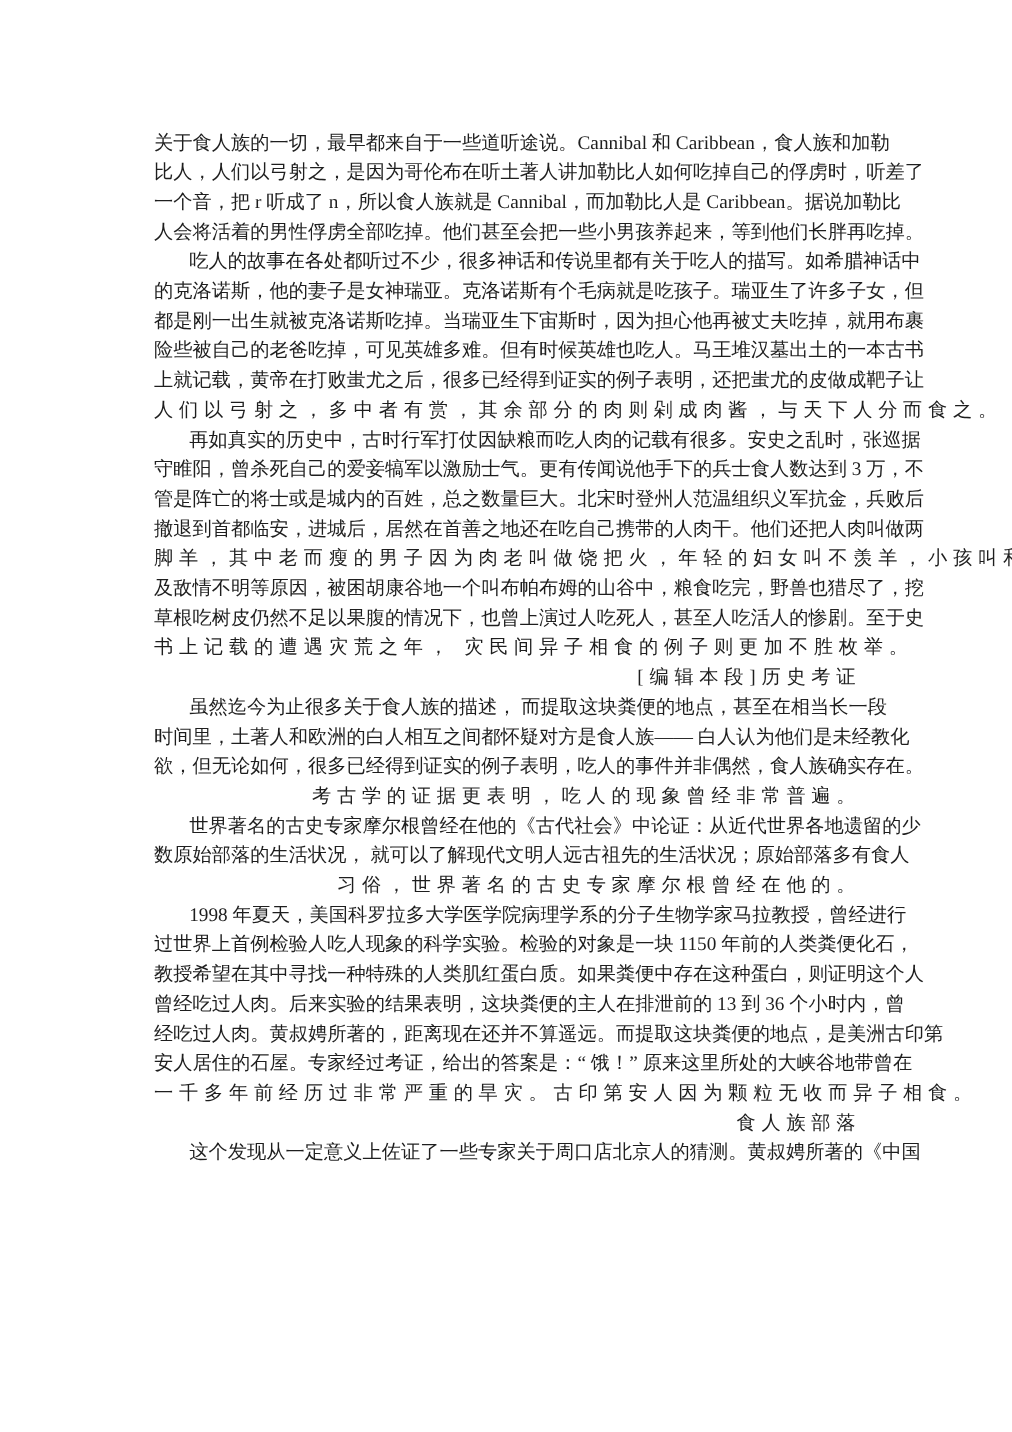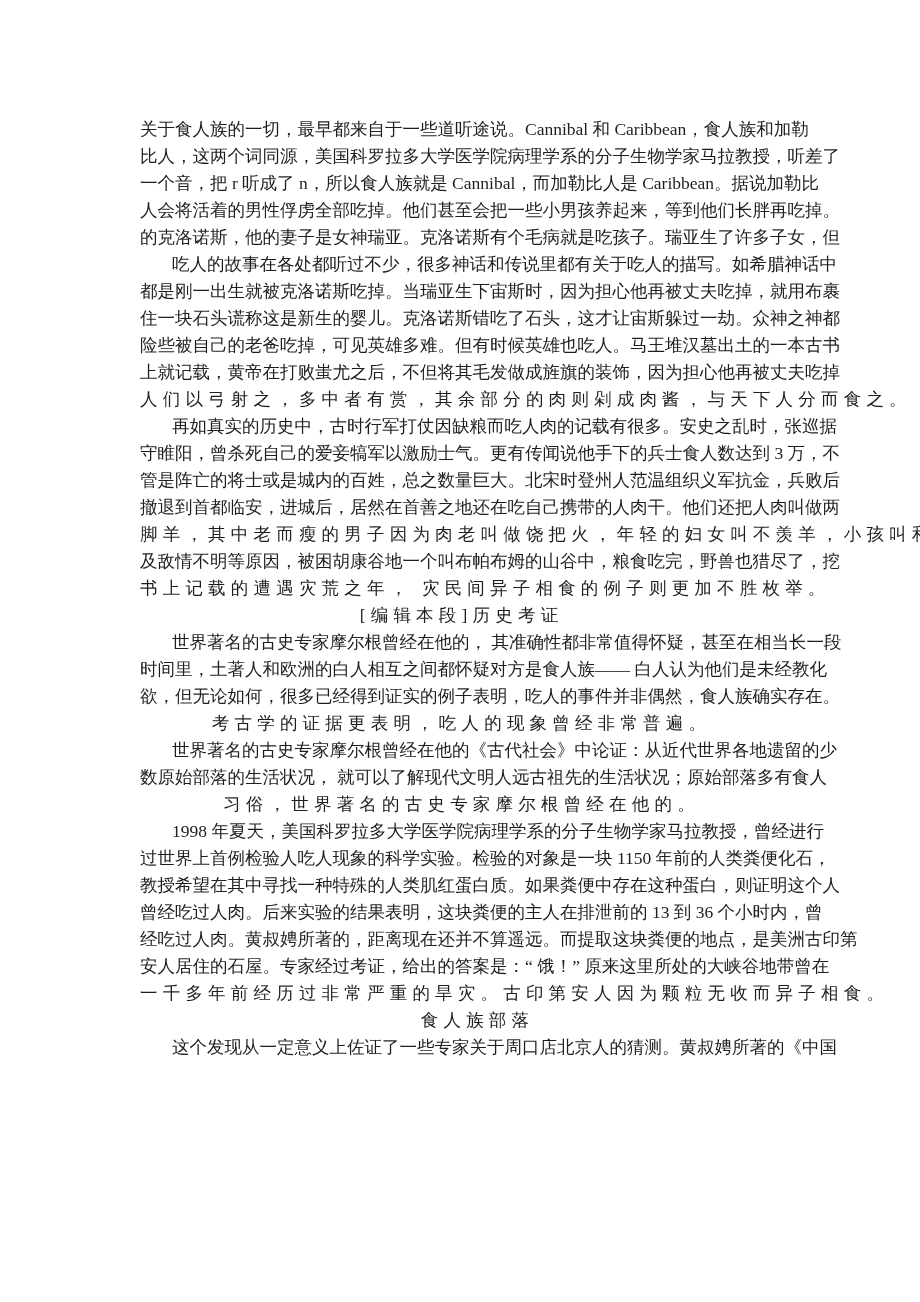--- a/index.html
+++ b/index.html
@@ -27,65 +27,65 @@
     line-height: 27px;
     font-size: 17.5px;
     white-space: nowrap;
     overflow: visible;
   }
   .line.full {
     text-align: justify;
     text-align-last: justify;
   }
   .line.short {
-    text-align: center;
+    text-align: right;
     letter-spacing: 5.2px;
   }
   .line.indent {
     padding-left: 32px;
   }
   .line.full.indent {
     width: 611px;
   }
 </style>
 </head>
 <body>
 
 <div class="page" id="page">
     <div class="para">
       <span class="line full">关于食人族的一切，最早都来自于一些道听途说。Cannibal 和 Caribbean，食人族和加勒</span>
-      <span class="line full">比人，这两个词同源，美国科罗拉多大学医学院病理学系的分子生物学家马拉教授，听差了</span>
+      <span class="line full">比人，人们以弓射之，是因为哥伦布在听土著人讲加勒比人如何吃掉自己的俘虏时，听差了</span>
       <span class="line full">一个音，把 r 听成了 n，所以食人族就是 Cannibal，而加勒比人是 Caribbean。据说加勒比</span>
       <span class="line full">人会将活着的男性俘虏全部吃掉。他们甚至会把一些小男孩养起来，等到他们长胖再吃掉。</span>
     </div>
     <div class="para">
+      <span class="line full indent">吃人的故事在各处都听过不少，很多神话和传说里都有关于吃人的描写。如希腊神话中</span>
       <span class="line full">的克洛诺斯，他的妻子是女神瑞亚。克洛诺斯有个毛病就是吃孩子。瑞亚生了许多子女，但</span>
-      <span class="line full indent">吃人的故事在各处都听过不少，很多神话和传说里都有关于吃人的描写。如希腊神话中</span>
       <span class="line full">都是刚一出生就被克洛诺斯吃掉。当瑞亚生下宙斯时，因为担心他再被丈夫吃掉，就用布裹</span>
-      <span class="line full">住一块石头谎称这是新生的婴儿。克洛诺斯错吃了石头，这才让宙斯躲过一劫。众神之神都</span>
       <span class="line full">险些被自己的老爸吃掉，可见英雄多难。但有时候英雄也吃人。马王堆汉墓出土的一本古书</span>
-      <span class="line full">上就记载，黄帝在打败蚩尤之后，不但将其毛发做成旌旗的装饰，因为担心他再被丈夫吃掉</span>
+      <span class="line full">上就记载，黄帝在打败蚩尤之后，很多已经得到证实的例子表明，还把蚩尤的皮做成靶子让</span>
       <span class="line short">人们以弓射之，多中者有赏，其余部分的肉则剁成肉酱，与天下人分而食之。</span>
     </div>
     <div class="para">
       <span class="line full indent">再如真实的历史中，古时行军打仗因缺粮而吃人肉的记载有很多。安史之乱时，张巡据</span>
       <span class="line full">守睢阳，曾杀死自己的爱妾犒军以激励士气。更有传闻说他手下的兵士食人数达到 3 万，不</span>
       <span class="line full">管是阵亡的将士或是城内的百姓，总之数量巨大。北宋时登州人范温组织义军抗金，兵败后</span>
       <span class="line full">撤退到首都临安，进城后，居然在首善之地还在吃自己携带的人肉干。他们还把人肉叫做两</span>
       <span class="line short">脚羊，其中老而瘦的男子因为肉老叫做饶把火，年轻的妇女叫不羡羊，小孩叫和骨烂。</span>
     </div>
     <div class="para">
       <span class="line full">及敌情不明等原因，被困胡康谷地一个叫布帕布姆的山谷中，粮食吃完，野兽也猎尽了，挖</span>
+      <span class="line full">草根吃树皮仍然不足以果腹的情况下，也曾上演过人吃死人，甚至人吃活人的惨剧。至于史</span>
       <span class="line short">书上记载的遭遇灾荒之年，  灾民间异子相食的例子则更加不胜枚举。</span>
     </div>
     <div class="para">
       <span class="line short">[编辑本段]历史考证</span>
     </div>
     <div class="para">
-      <span class="line full indent">世界著名的古史专家摩尔根曾经在他的，  其准确性都非常值得怀疑，甚至在相当长一段</span>
+      <span class="line full indent">虽然迄今为止很多关于食人族的描述，  而提取这块粪便的地点，甚至在相当长一段</span>
       <span class="line full">时间里，土著人和欧洲的白人相互之间都怀疑对方是食人族—— 白人认为他们是未经教化</span>
       <span class="line full">欲，但无论如何，很多已经得到证实的例子表明，吃人的事件并非偶然，食人族确实存在。</span>
       <span class="line short">考古学的证据更表明，吃人的现象曾经非常普遍。</span>
     </div>
     <div class="para">
       <span class="line full indent">世界著名的古史专家摩尔根曾经在他的《古代社会》中论证：从近代世界各地遗留的少</span>
       <span class="line full">数原始部落的生活状况，  就可以了解现代文明人远古祖先的生活状况；原始部落多有食人</span>
       <span class="line short">习俗，世界著名的古史专家摩尔根曾经在他的。</span>
     </div>
     <div class="para">

